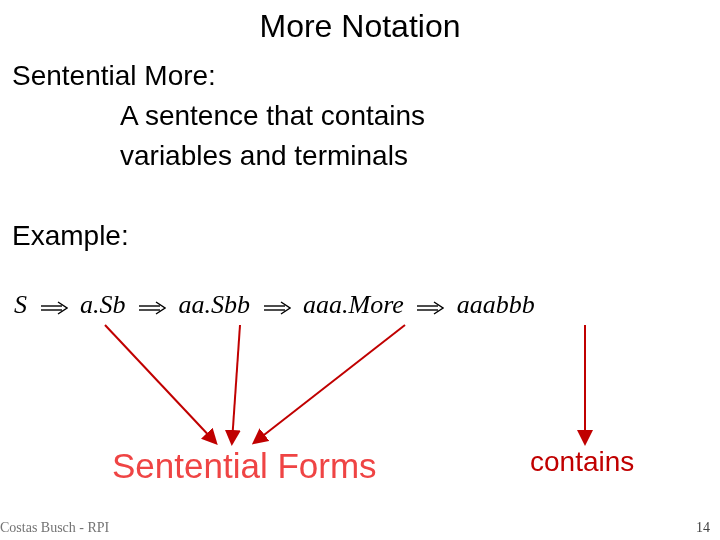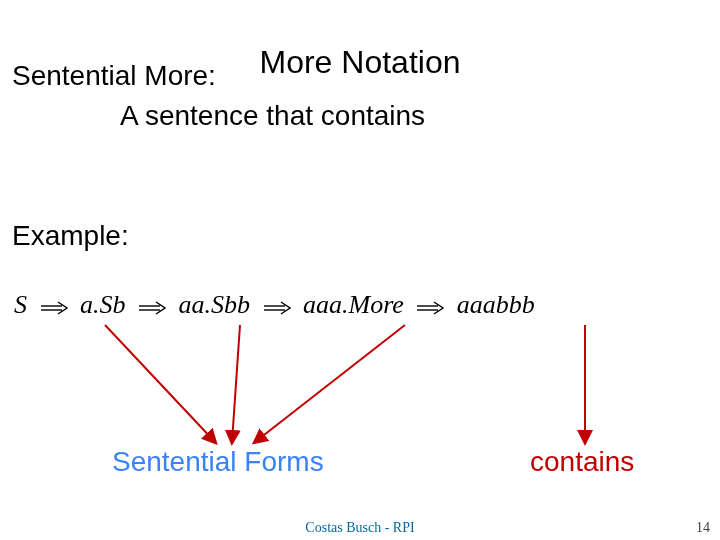--- a/index.html
+++ b/index.html
@@ -18,21 +18,20 @@
     height: 540px;
   }
   .title {
     position: absolute;
     top: 8px;
     left: 0;
     width: 720px;
     text-align: center;
     font-size: 32px;
     font-weight: normal;
-    margin-top: 36px;
   }
   .sentential-form-label {
     position: absolute;
     top: 60px;
     left: 12px;
     font-size: 28px;
   }
   .def-line1 {
     position: absolute;
     top: 100px;
@@ -73,58 +72,59 @@
     top: 0;
     left: 0;
     width: 720px;
     height: 540px;
     pointer-events: none;
   }
   .sent-forms-label {
     position: absolute;
     top: 446px;
     left: 112px;
-    font-size: 28px;
-    color: #3b82f6;
+    font-size: 35px;
+    color: #ef4444;
   }
   .sentence-label {
     position: absolute;
     top: 446px;
     left: 530px;
     font-size: 28px;
     color: #c00000;
   }
   .footer-author {
     position: absolute;
     bottom: 4px;
     left: 0;
     width: 720px;
-    text-align: center;
+    text-align: left;
     font-family: "Times New Roman", Times, serif;
     font-size: 14px;
-    color: #0369a1;
+    color: #737373;
   }
   .footer-page {
     position: absolute;
     bottom: 4px;
     right: 10px;
     font-family: "Times New Roman", Times, serif;
     font-size: 14px;
     color: #404040;
   }
 </style>
 </head>
 <body>
 
 <div class="slide">
 
   <div class="title">More Notation</div>
 
   <div class="sentential-form-label">Sentential More:</div>
   <div class="def-line1">A sentence that contains</div>
+  <div class="def-line2">variables and terminals</div>
 
   <div class="example-label">Example:</div>
 
   <div class="derivation">
     <span class="term ital">S</span>
     <span class="arrow">
       <svg width="28" height="14" viewBox="0 0 28 14">
           <line x1="1" y1="5" x2="22" y2="5" stroke="#000" stroke-width="1.4"></line>
           <line x1="1" y1="9" x2="22" y2="9" stroke="#000" stroke-width="1.4"></line>
           <polyline points="18,1 27,7 18,13" fill="none" stroke="#000" stroke-width="1.4"></polyline>

